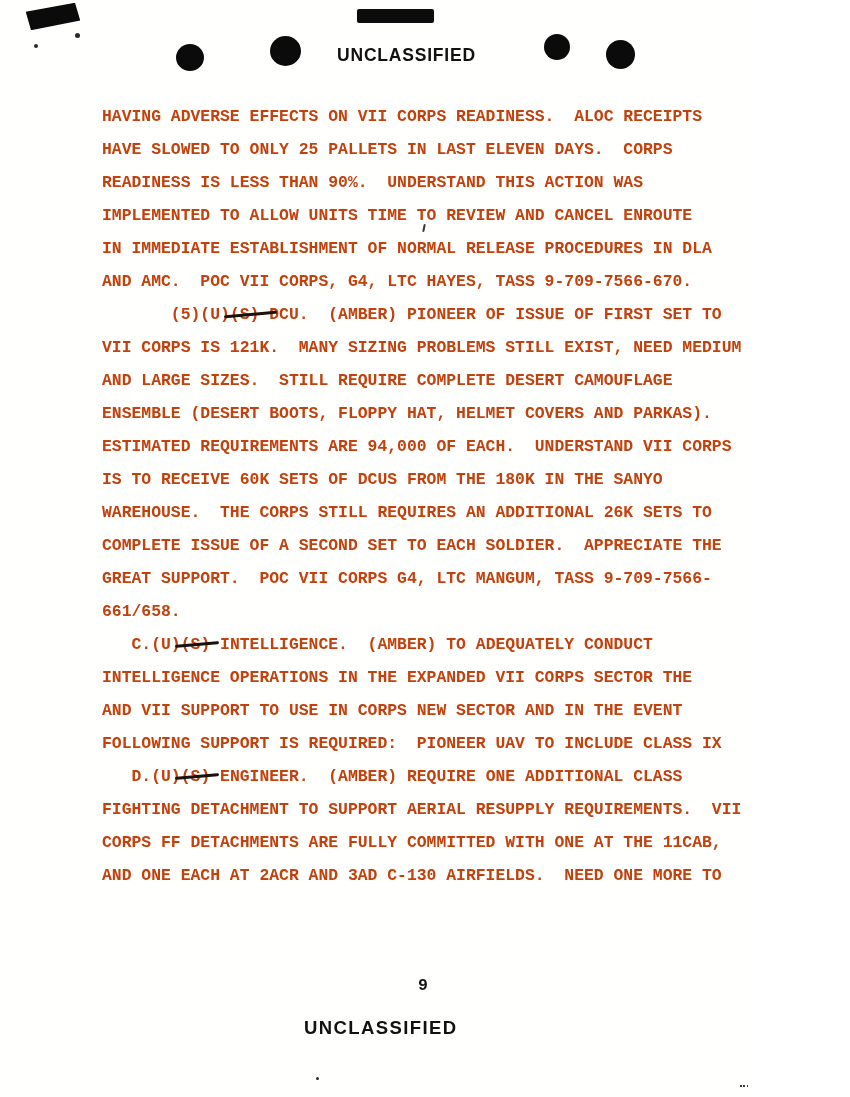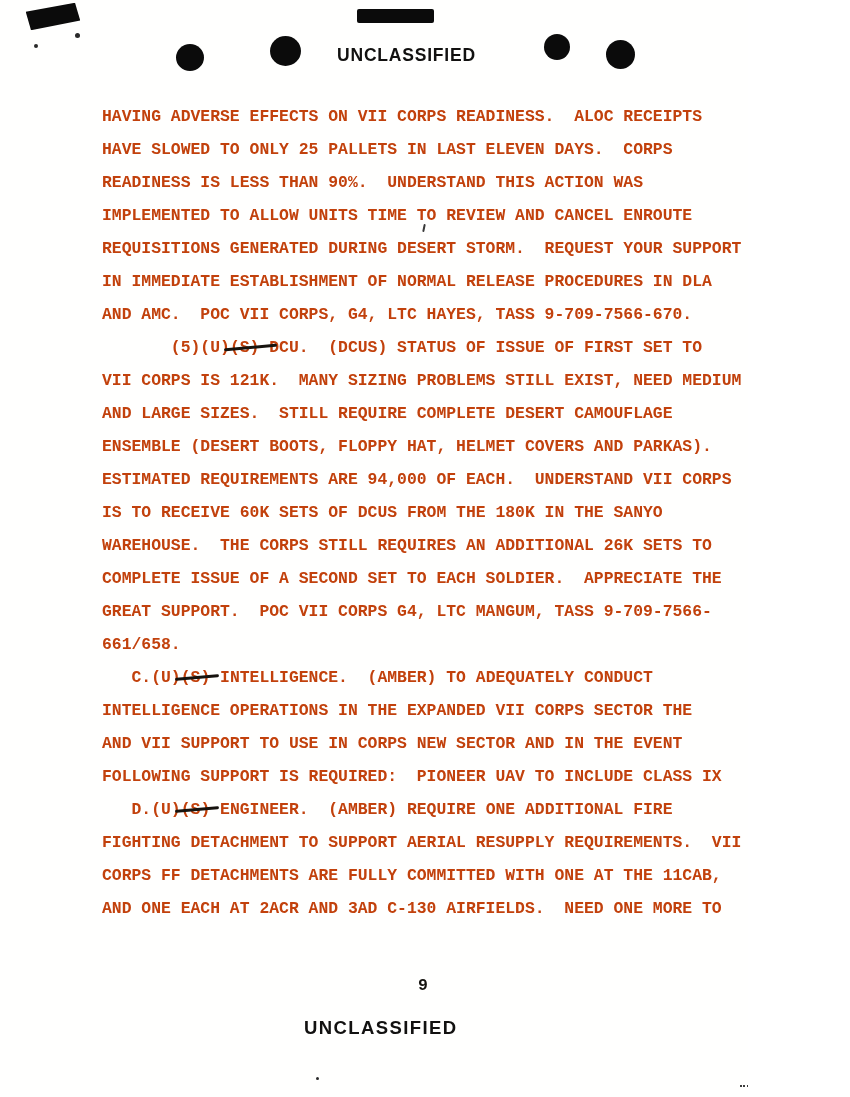--- a/index.html
+++ b/index.html
@@ -63,38 +63,37 @@
   <div class="hole hole-3"></div>
   <div class="hole hole-4"></div>
 
   <div class="classification header-classification">UNCLASSIFIED</div>
 
   <div class="doc-body">
       <div class="doc-line"><span>HAVING ADVERSE EFFECTS ON VII CORPS READINESS.  ALOC RECEIPTS</span></div>
       <div class="doc-line"><span>HAVE SLOWED TO ONLY 25 PALLETS IN LAST ELEVEN DAYS.  CORPS</span></div>
       <div class="doc-line"><span>READINESS IS LESS THAN 90%.  UNDERSTAND THIS ACTION WAS</span></div>
       <div class="doc-line"><span>IMPLEMENTED TO ALLOW UNITS TIME TO REVIEW AND CANCEL ENROUTE</span></div>
-      <div class="doc-line"><span>REQUISITIONS GENERATED DURING DESERT STORM.  REQUEST YOUR SUPPORT</span></div>
       <div class="doc-line"><span>IN IMMEDIATE ESTABLISHMENT OF NORMAL RELEASE PROCEDURES IN DLA</span></div>
       <div class="doc-line"><span>AND AMC.  POC VII CORPS, G4, LTC HAYES, TASS 9-709-7566-670.</span></div>
-      <div class="doc-line"><span>       (5)(U)</span><span class="struck">(S) </span><span>DCU.  (DCUS) STATUS OF ISSUE OF FIRST SET TO</span></div>
+      <div class="doc-line"><span>       (5)(U)</span><span class="struck">(S) </span><span>DCU.  (AMBER) PIONEER OF ISSUE OF FIRST SET TO</span></div>
       <div class="doc-line"><span>VII CORPS IS 121K.  MANY SIZING PROBLEMS STILL EXIST, NEED MEDIUM</span></div>
       <div class="doc-line"><span>AND LARGE SIZES.  STILL REQUIRE COMPLETE DESERT CAMOUFLAGE</span></div>
       <div class="doc-line"><span>ENSEMBLE (DESERT BOOTS, FLOPPY HAT, HELMET COVERS AND PARKAS).</span></div>
       <div class="doc-line"><span>ESTIMATED REQUIREMENTS ARE 94,000 OF EACH.  UNDERSTAND VII CORPS</span></div>
       <div class="doc-line"><span>IS TO RECEIVE 60K SETS OF DCUS FROM THE 180K IN THE SANYO</span></div>
       <div class="doc-line"><span>WAREHOUSE.  THE CORPS STILL REQUIRES AN ADDITIONAL 26K SETS TO</span></div>
       <div class="doc-line"><span>COMPLETE ISSUE OF A SECOND SET TO EACH SOLDIER.  APPRECIATE THE</span></div>
       <div class="doc-line"><span>GREAT SUPPORT.  POC VII CORPS G4, LTC MANGUM, TASS 9-709-7566-</span></div>
       <div class="doc-line"><span>661/658.</span></div>
       <div class="doc-line"><span>   C.</span><span>(U)</span><span class="struck">(S)</span><span> INTELLIGENCE.  (AMBER) TO ADEQUATELY CONDUCT</span></div>
       <div class="doc-line"><span>INTELLIGENCE OPERATIONS IN THE EXPANDED VII CORPS SECTOR THE</span></div>
       <div class="doc-line"><span>AND VII SUPPORT TO USE IN CORPS NEW SECTOR AND IN THE EVENT</span></div>
       <div class="doc-line"><span>FOLLOWING SUPPORT IS REQUIRED:  PIONEER UAV TO INCLUDE CLASS IX</span></div>
-      <div class="doc-line"><span>   D.</span><span>(U)</span><span class="struck">(S)</span><span> ENGINEER.  (AMBER) REQUIRE ONE ADDITIONAL FIRE</span></div>
+      <div class="doc-line"><span>   D.</span><span>(U)</span><span class="struck">(S)</span><span> ENGINEER.  (AMBER) REQUIRE ONE ADDITIONAL CLASS</span></div>
       <div class="doc-line"><span>FIGHTING DETACHMENT TO SUPPORT AERIAL RESUPPLY REQUIREMENTS.  VII</span></div>
       <div class="doc-line"><span>CORPS FF DETACHMENTS ARE FULLY COMMITTED WITH ONE AT THE 11CAB,</span></div>
       <div class="doc-line"><span>AND ONE EACH AT 2ACR AND 3AD C-130 AIRFIELDS.  NEED ONE MORE TO</span></div>
     </div>
 
   <div class="speck speck-3"></div>
 
   <div class="page-number">9</div>
   <div class="classification footer-classification">UNCLASSIFIED</div>
   <div class="speck speck-4"></div>

